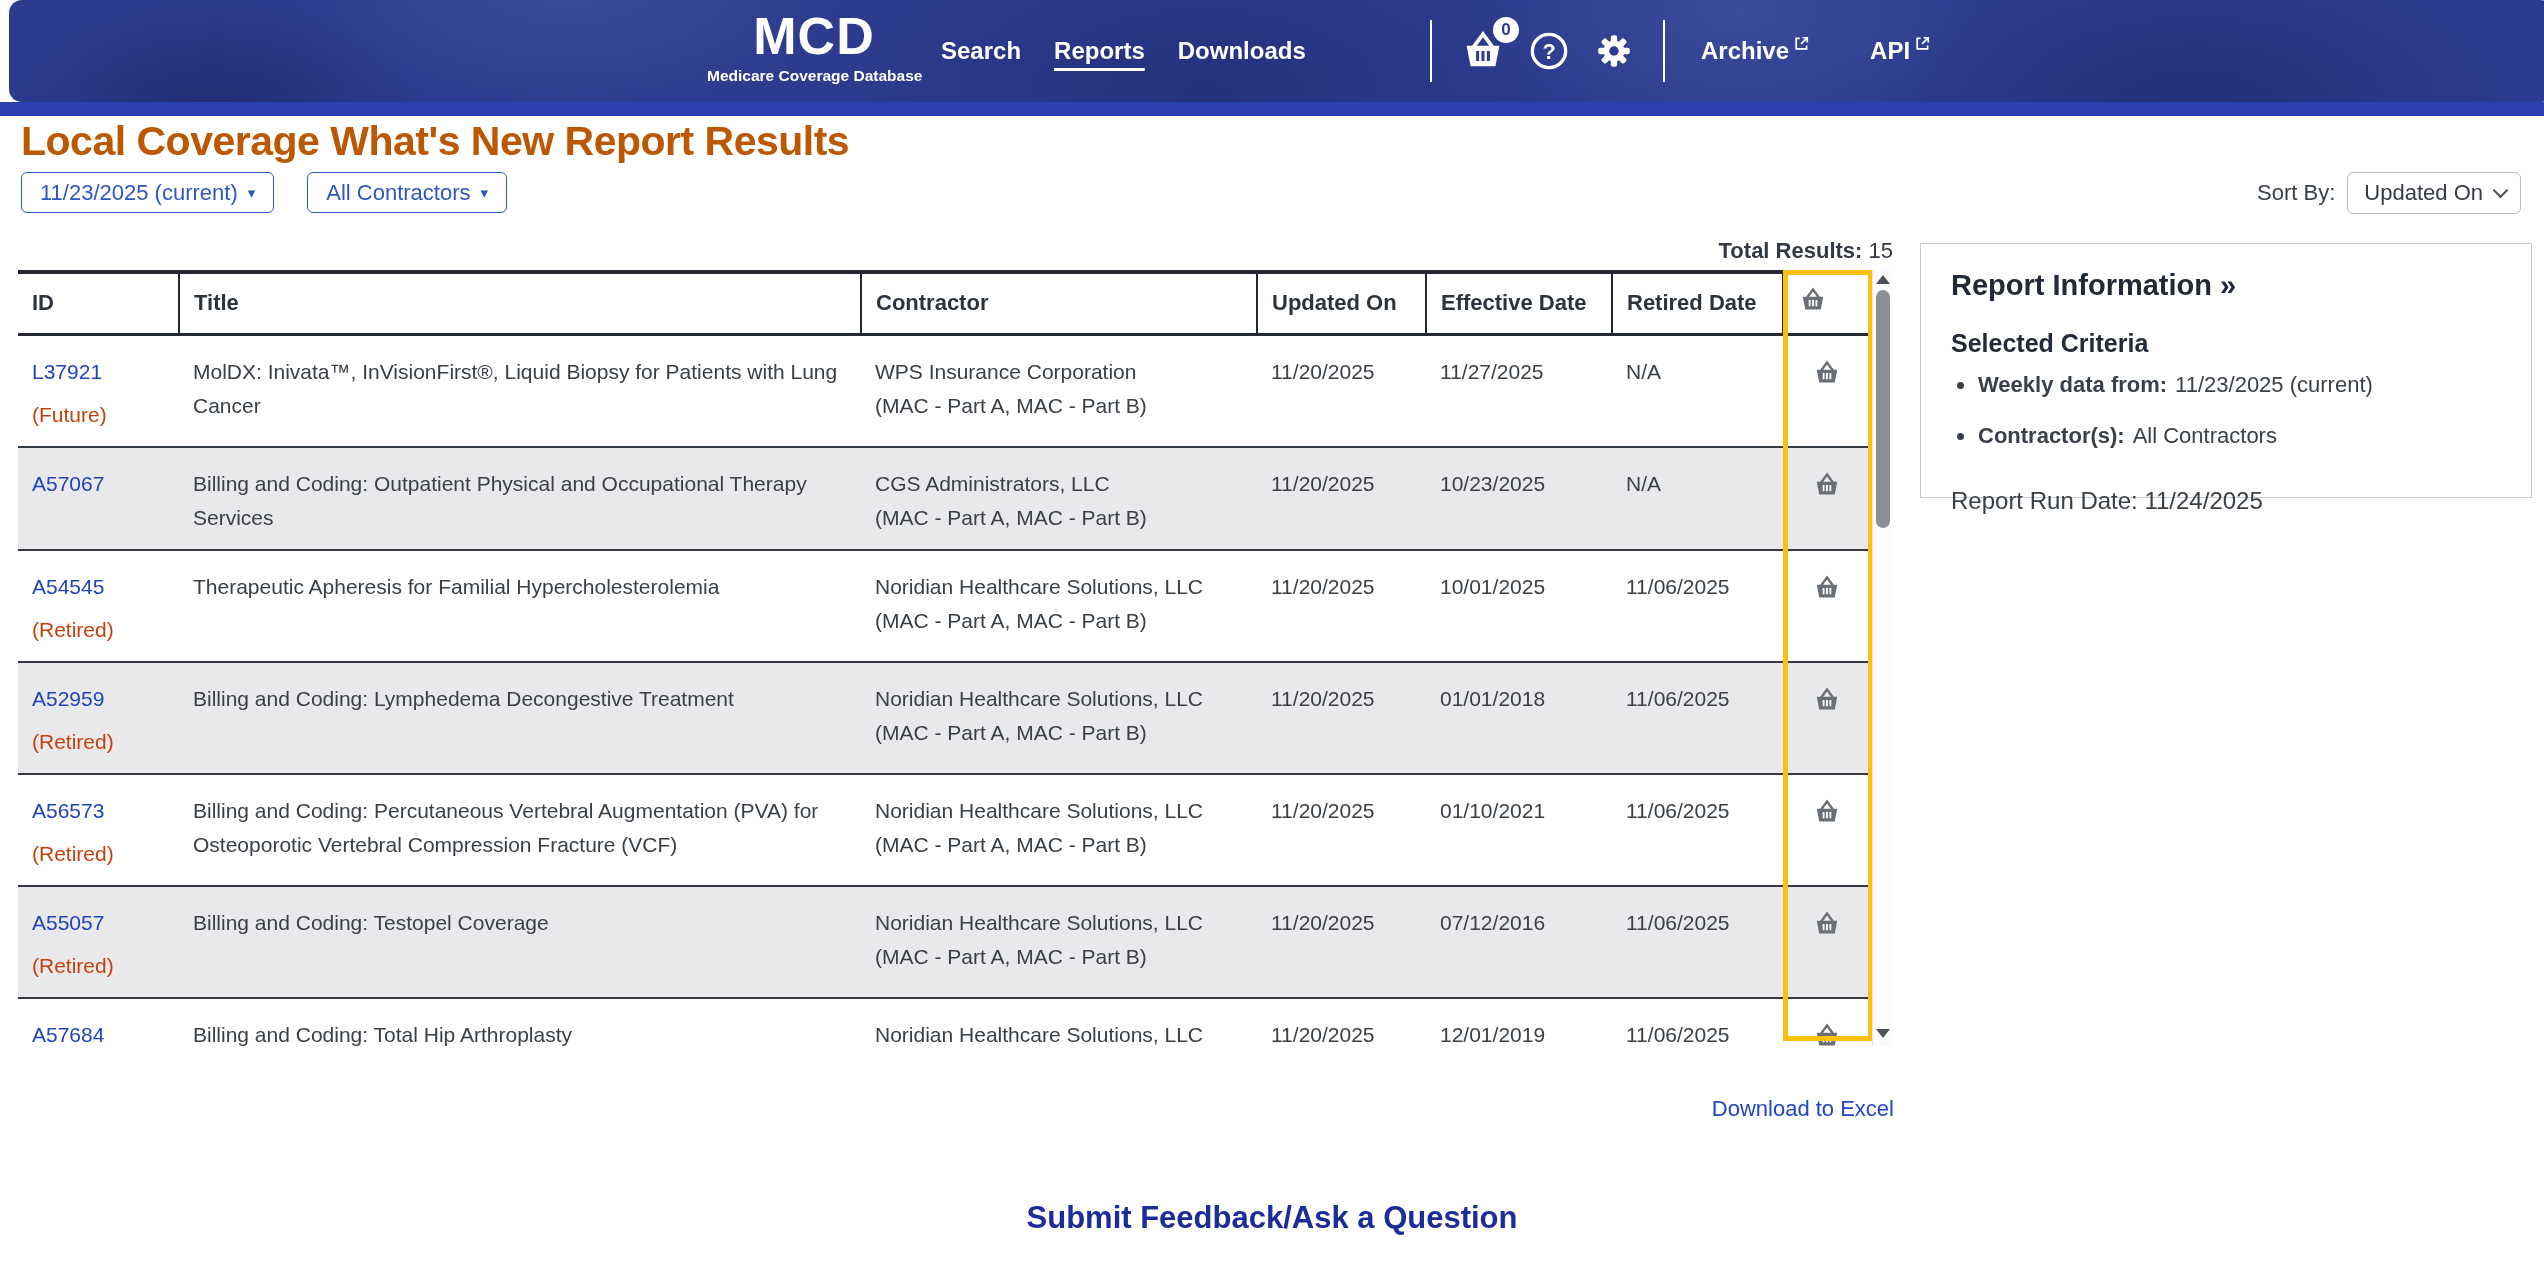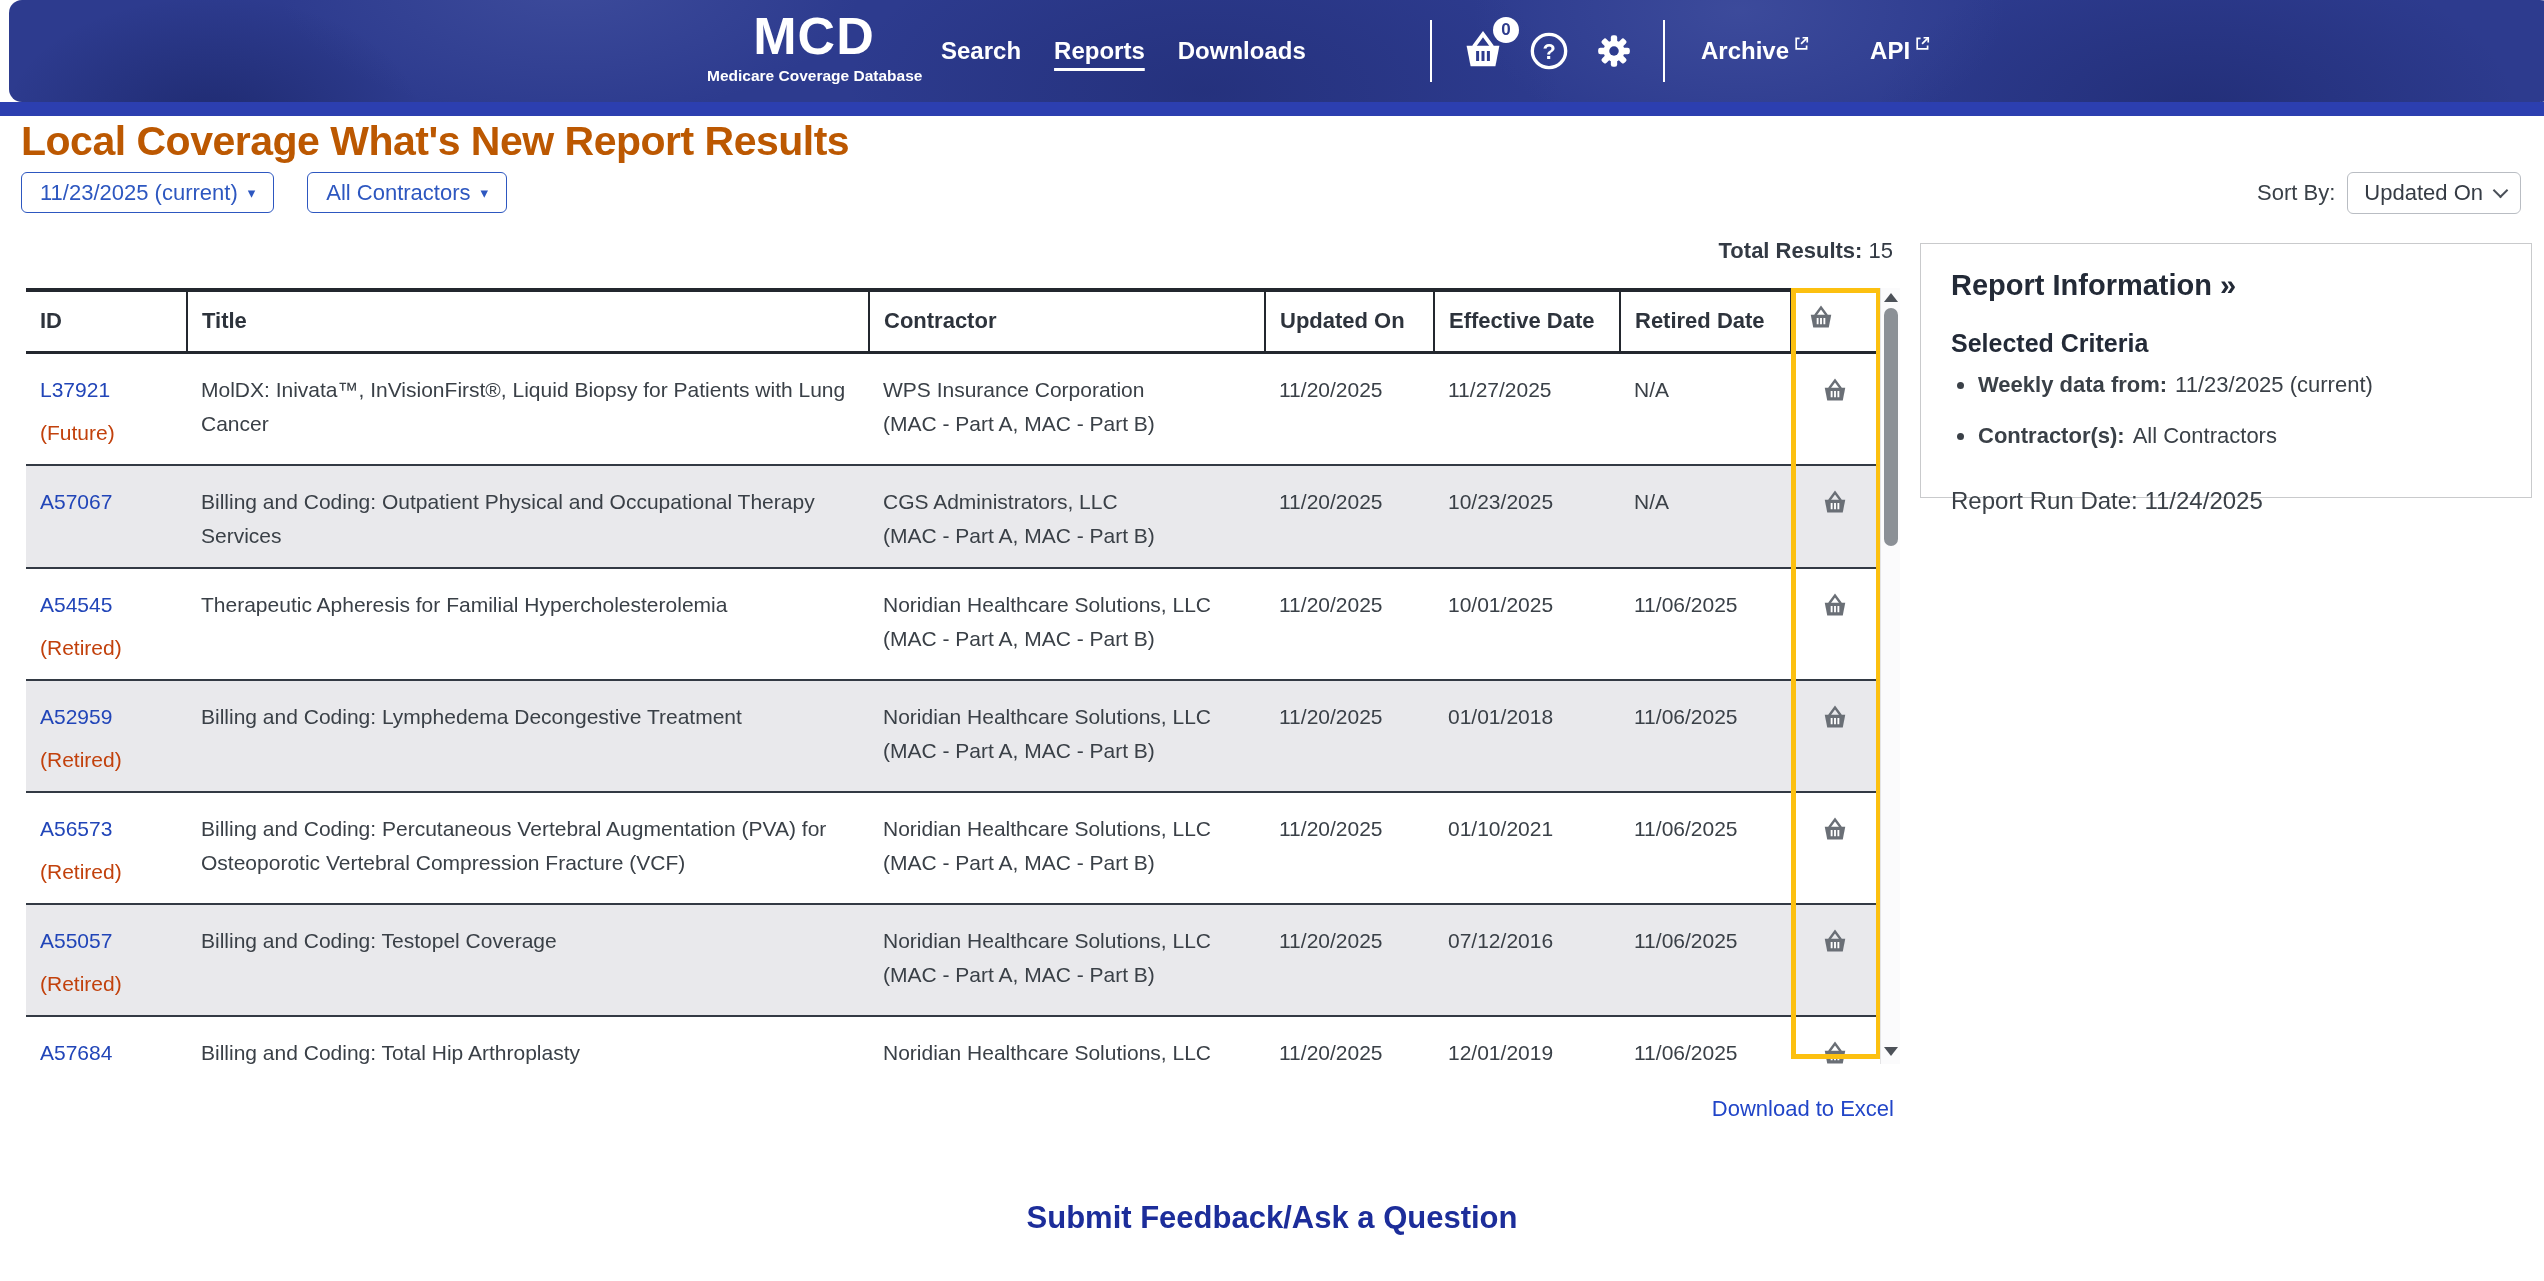--- a/index.html
+++ b/index.html
@@ -51,21 +51,21 @@
   .sort-select { height:42px; min-width:148px; border:1px solid #b9bdc3; border-radius:6px; background:#fff;
     font-size:22px; color:#363c45; display:flex; align-items:center; justify-content:space-between;
     padding:0 14px 0 16px; cursor:pointer; }
   .chev { width:11px; height:11px; border-right:2.2px solid #4a5058; border-bottom:2.2px solid #4a5058;
     transform:rotate(45deg); margin-top:-5px; margin-left:12px; }
 
   .total-results { position:absolute; right:651px; top:238px; font-size:22px; color:#333a44; }
   .total-results b { font-weight:bold; }
 
   
-  .table-viewport { position:absolute; left:26px; top:270px; width:1874px; height:776px; overflow:hidden;margin-top:18px; }
+  .table-viewport { position:absolute; left:18px; top:270px; width:1874px; height:776px; overflow:hidden; }
   table.results { border-collapse:collapse; table-layout:fixed; width:1853px; background:#fff; }
   table.results th { border-top:4px solid #23272e; border-bottom:3px solid #23272e;
     border-left:2px solid #23272e; border-right:2px solid #23272e;
     height:62px; font-size:22px; font-weight:bold; color:#2d333c; text-align:left; padding:0 14px; background:#fff; }
   table.results th:first-child { border-left:none; } table.results th:last-child { border-right:none; }
   table.results td { border-bottom:2.5px solid #333a44; vertical-align:top; padding:19px 14px 14px 14px;
     font-size:21px; color:#3a4047; line-height:1.62; height:90px; }
   tr.alt td { background:#e9e9ec; }
   .id-link { color:#2145b8; text-decoration:none; font-size:21px; cursor:pointer; }
   .id-note { display:block; color:#c2410c; font-size:21px; margin-top:9px; }

